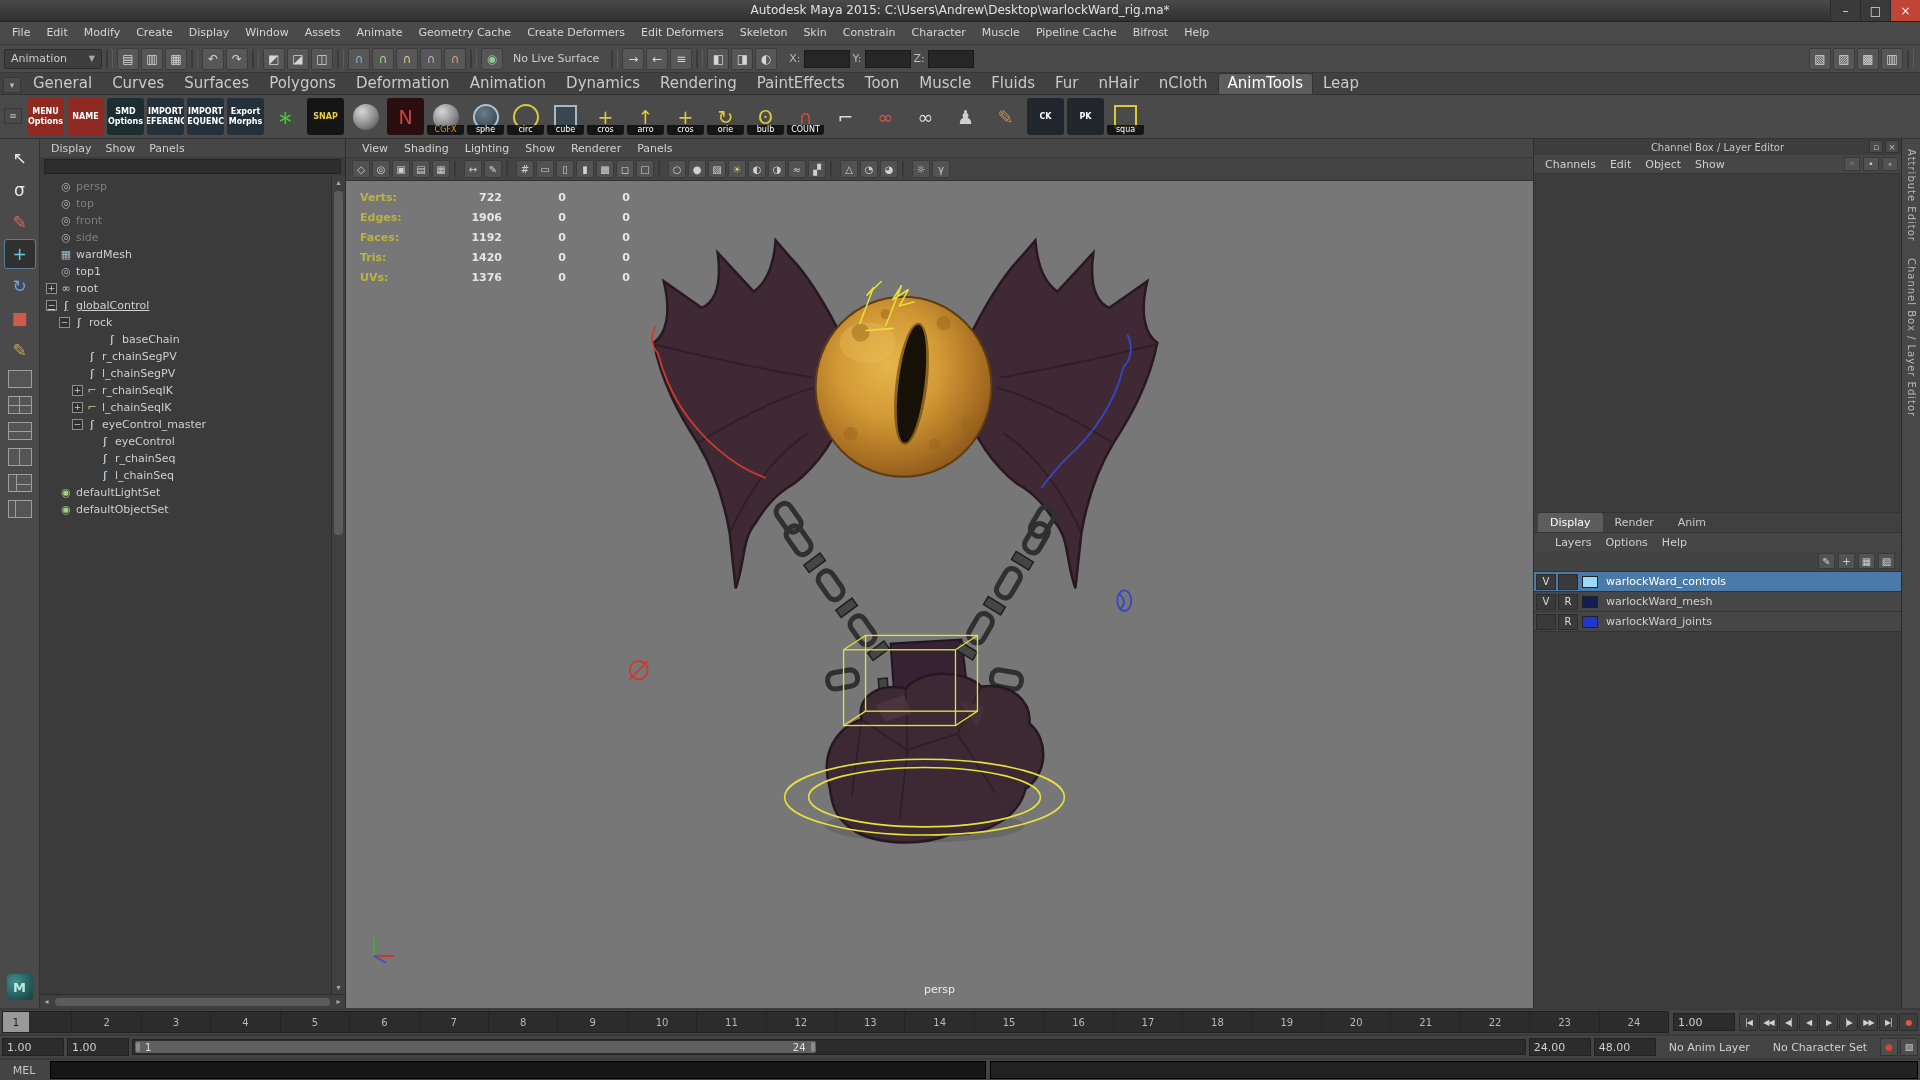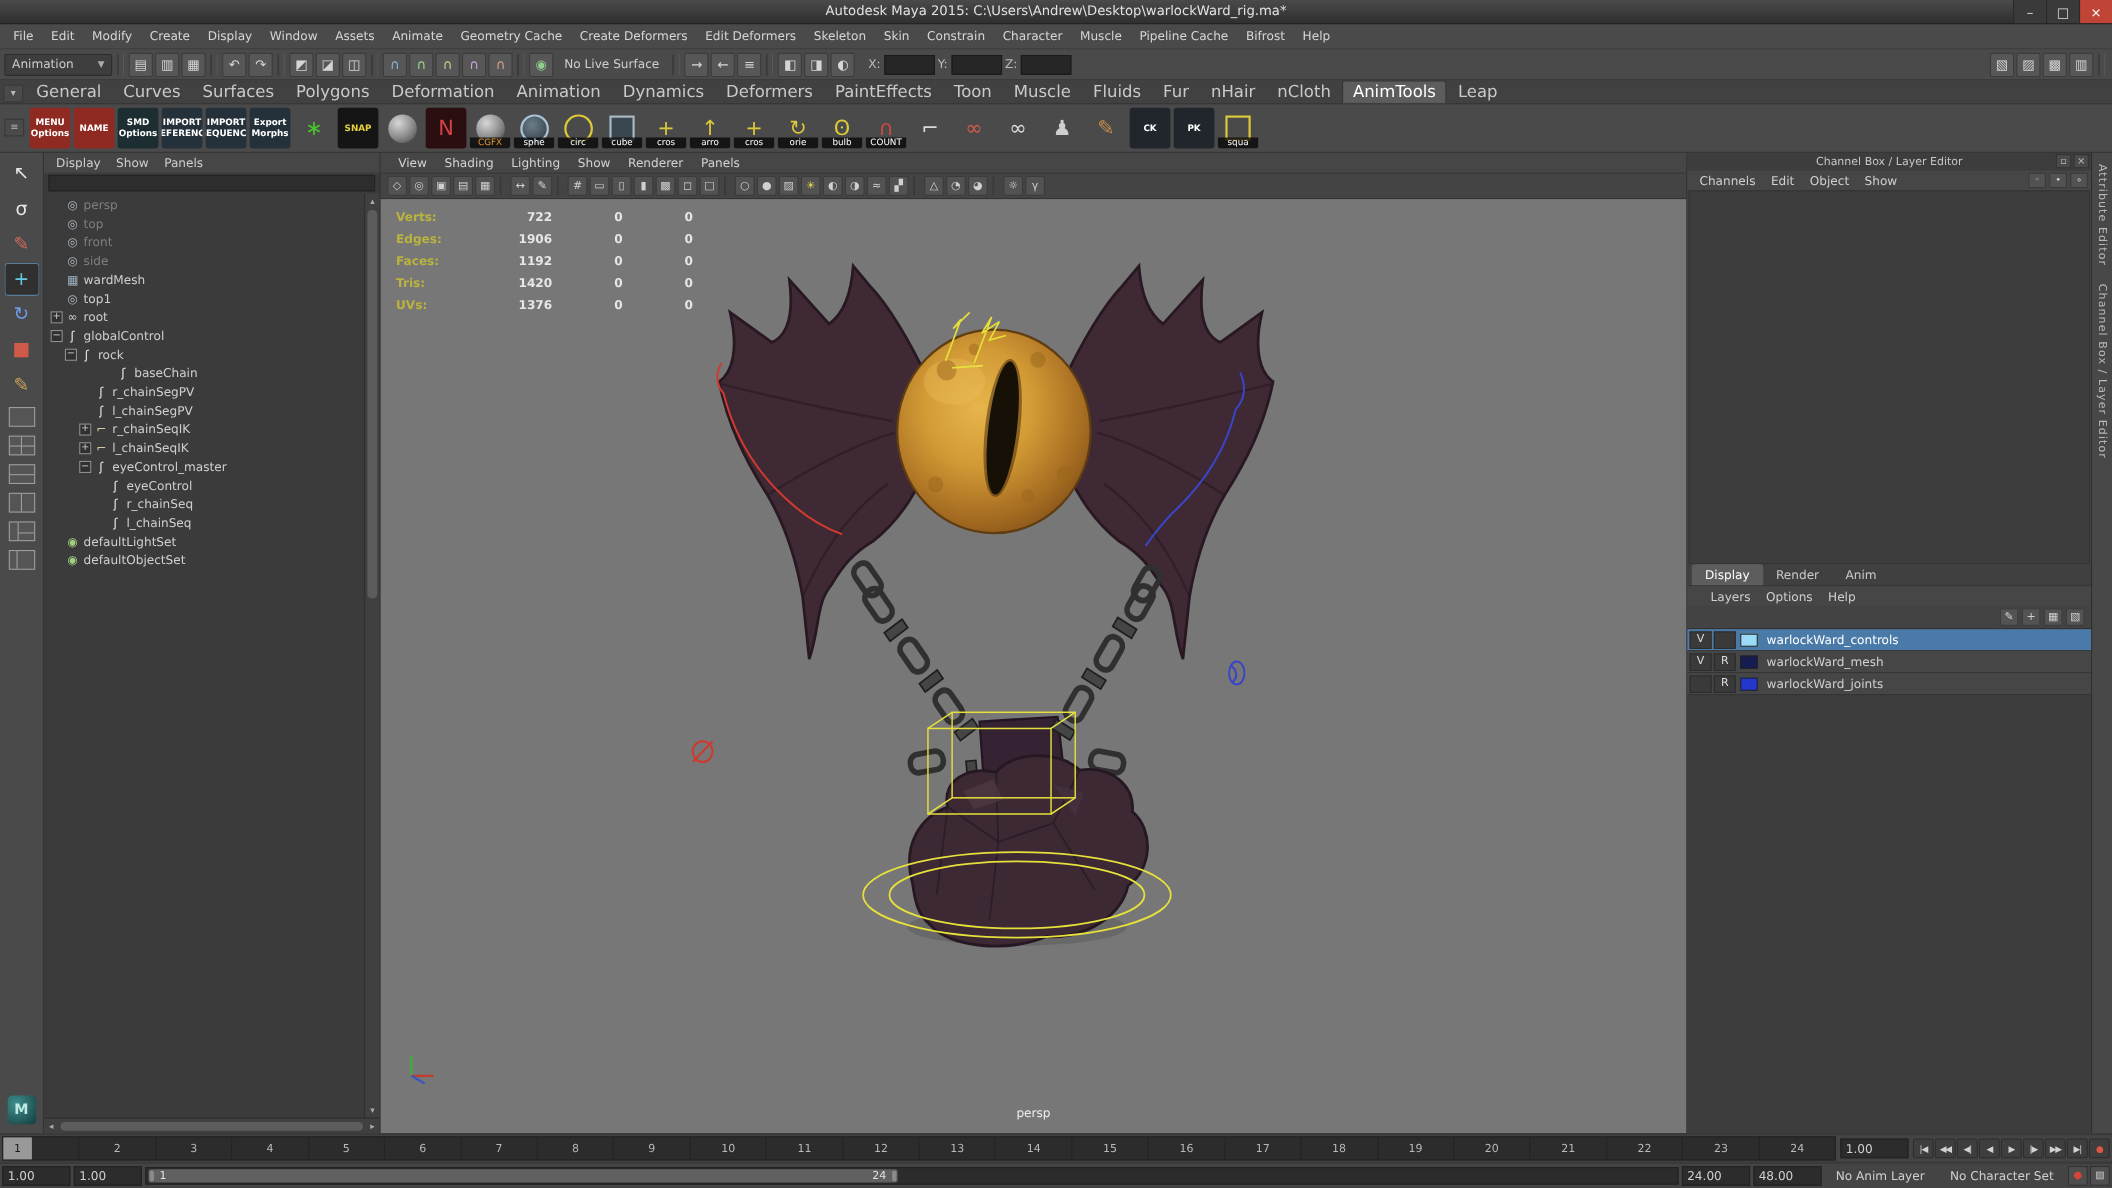--- a/index.html
+++ b/index.html
@@ -377,21 +377,21 @@
       </div>
     <div class="tabs-host">
 
     <span class="shelf-tab">General</span>
         <span class="shelf-tab">Curves</span>
         <span class="shelf-tab">Surfaces</span>
         <span class="shelf-tab">Polygons</span>
         <span class="shelf-tab">Deformation</span>
         <span class="shelf-tab">Animation</span>
         <span class="shelf-tab">Dynamics</span>
-        <span class="shelf-tab">Deformers</span>
+        <span class="shelf-tab">Rendering</span>
         <span class="shelf-tab">PaintEffects</span>
         <span class="shelf-tab">Toon</span>
         <span class="shelf-tab">Muscle</span>
         <span class="shelf-tab">Fluids</span>
         <span class="shelf-tab">Fur</span>
         <span class="shelf-tab">nHair</span>
         <span class="shelf-tab">nCloth</span>
         <span class="shelf-tab active">AnimTools</span>
         <span class="shelf-tab">Leap</span>
       </div>
@@ -677,21 +677,21 @@
               <span class="oicon camera"></span>
               <span class="olabel">top1</span>
             </div>
 
             <div class="orow" style="padding-left: 6px;">
               <span class="expander plus"></span>
               <span class="oicon joint"></span>
               <span class="olabel">root</span>
             </div>
 
-            <div class="orow" style="padding-left: 6px;">
+            <div class="orow" style="padding-left: 6px; text-decoration: underline;">
               <span class="expander minus"></span>
               <span class="oicon curve"></span>
               <span class="olabel">globalControl</span>
             </div>
 
             <div class="orow" style="padding-left: 19px;">
               <span class="expander minus"></span>
               <span class="oicon curve"></span>
               <span class="olabel">rock</span>
             </div>
@@ -1307,15 +1307,20 @@
 
     <div class="rs-mini red">
           <span>●</span>
         </div>
         <div class="rs-mini">
           <span>▧</span>
         </div>
       </div>
   </div>
 
+  <div class="mel-row">
+    <div class="mel-label">MEL</div>
+    <input class="mel-input" value="" style="">
+    <div class="mel-output"></div>
+  </div>
 
 
 </div>
 
 </body></html>

